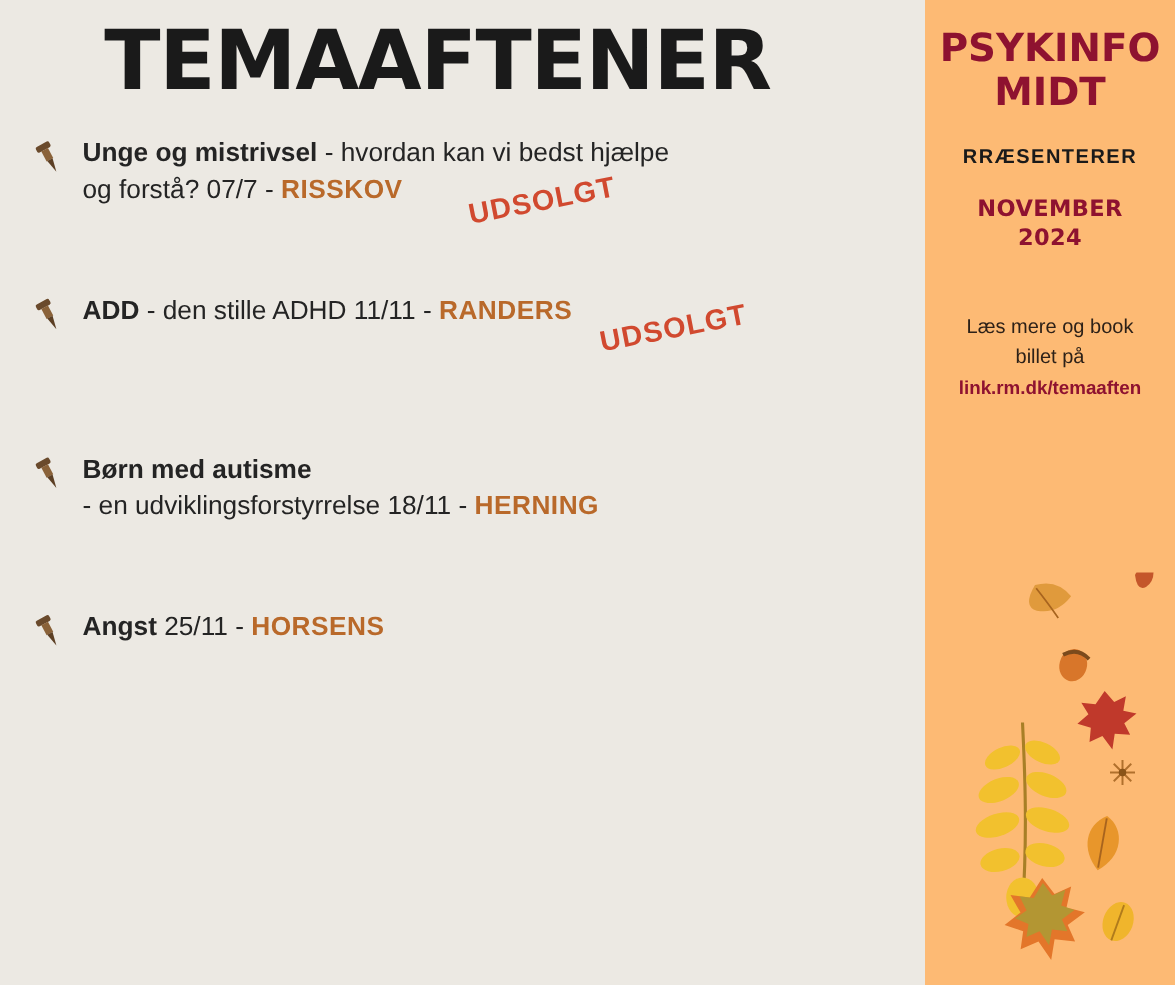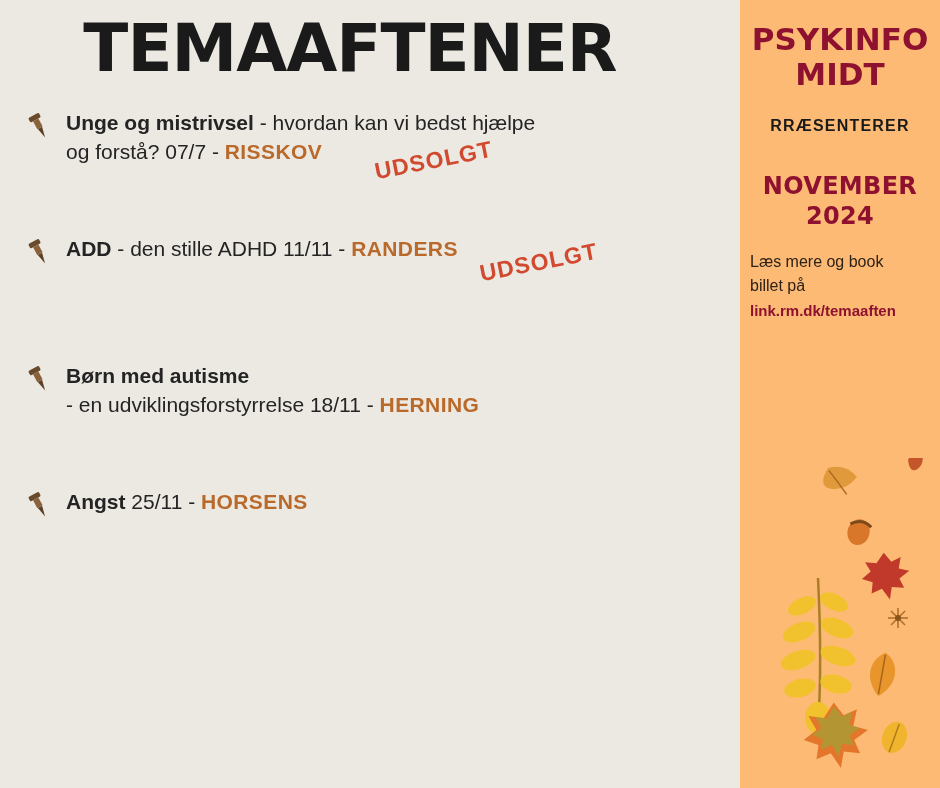--- a/index.html
+++ b/index.html
@@ -114,32 +114,33 @@
     font-weight: bold;
     font-size: 16px;
     color: #1a1a1a;
     text-align: center;
     letter-spacing: 1.2px;
     margin-top: 26px;
   }
   .month {
     font-family: "DejaVu Sans", sans-serif;
     font-weight: bold;
-    font-size: 24px;
+    font-size: 18px;
     color: #8e1230;
     text-align: center;
-    margin-top: 36px;
+    margin-top: 22px;
     line-height: 1.25;
     letter-spacing: 0.3px;
   }
   .booking {
     font-family: "Liberation Sans", sans-serif;
     font-size: 16px;
     color: #2d2118;
-    margin-top: 19px;
+    text-align: center;
+    margin-top: 48px;
     line-height: 1.5;
     padding: 0 10px;
   }
   .booking .link {
     color: #8e1230;
     font-weight: bold;
     display: block;
     margin-top: 2px;
     font-size: 15px;
   }

